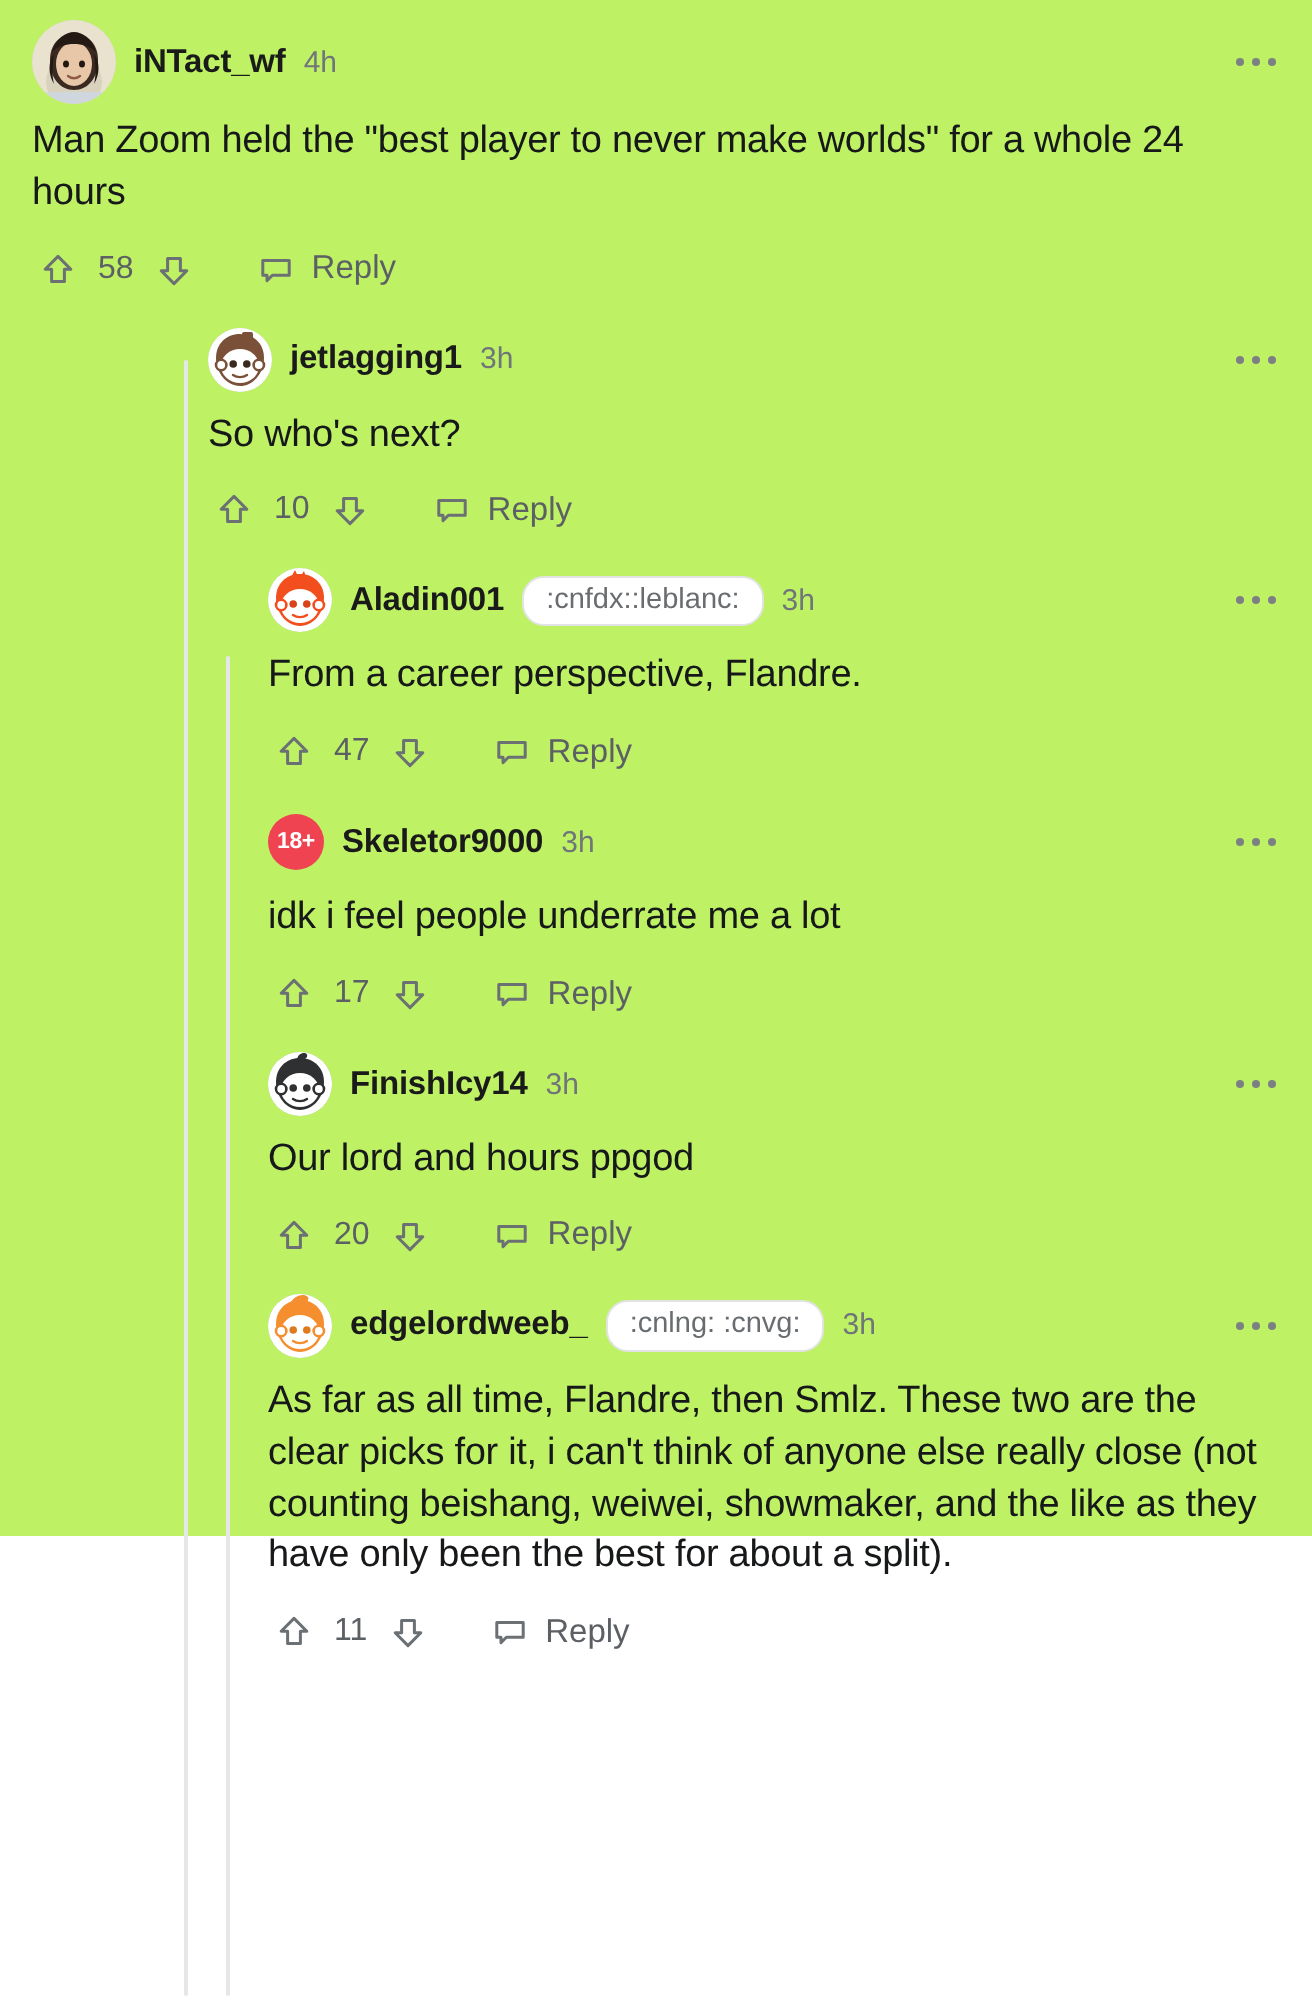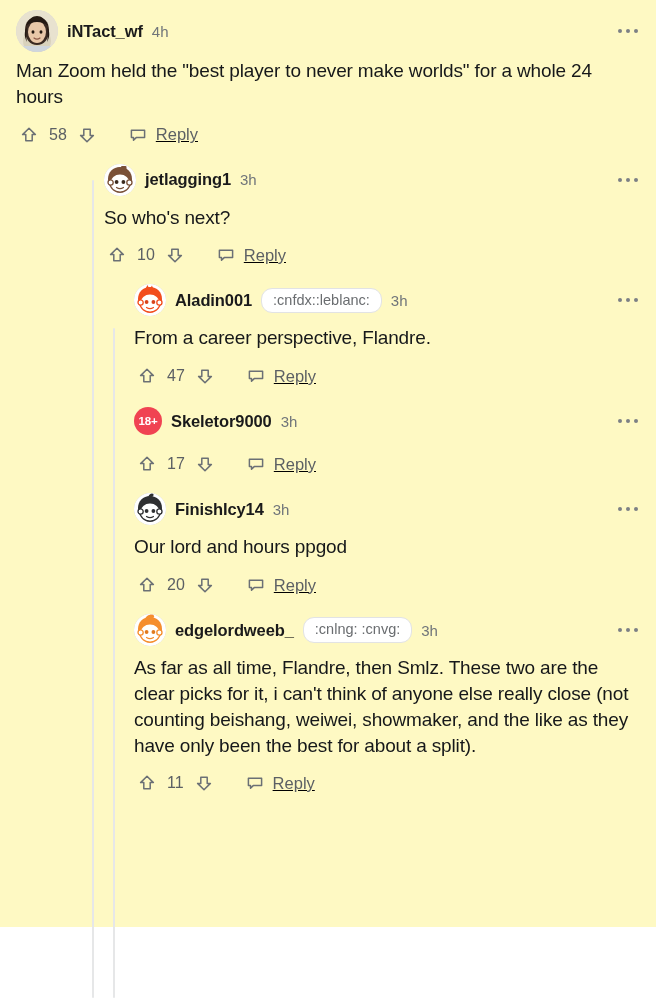--- a/index.html
+++ b/index.html
@@ -6,22 +6,22 @@
   html, body {
     width: 656px;
     height: 1000px;
     background: #ffffff;
     font-family: "Liberation Sans", sans-serif;
     overflow: hidden;
   }
   .thread {
     position: relative;
     width: 656px;
-    height: 927px;
-    background: #fef9c3;
+    height: 768px;
+    background: #bef264;
   }
 
   
   .comment {
     position: relative;
     padding-top: 10px;
   }
   .comment.depth-0 { padding-left: 16px; padding-right: 14px; }
   .comment.depth-1 { padding-left: 104px; padding-right: 14px; }
   .comment.depth-2 { padding-left: 134px; padding-right: 14px; }
@@ -142,21 +142,20 @@
     color: #5c6064;
     min-width: 10px;
     text-align: center;
   }
   .reply {
     display: flex;
     align-items: center;
     gap: 8px;
     margin-left: 18px;
     padding: 3px 4px;
-    text-decoration: underline;
   }
   .reply span {
     font-size: 16.5px;
     color: #5c6064;
   }
   svg.stroke { display: block; }
 </style>
 </head>
 <body>
 
@@ -323,20 +322,21 @@
     <div class="c-head">
       <div class="nsfw">18+</div>
       <div class="uname">Skeletor9000</div>
       <div class="age">3h</div>
       <div class="dots">
           <i></i>
           <i></i>
           <i></i>
         </div>
     </div>
+    <div class="c-body">idk i feel people underrate me a lot</div>
     <div class="c-actions">
       <div class="vote">
         <span class="ibtn">
           <svg class="stroke" width="20" height="20" viewBox="0 0 20 20">
               <path d="M10 3.2 3.6 9.6h3.2v6.1h6.4V9.6h3.2L10 3.2z" fill="none" stroke="#6b7075" stroke-width="1.5" stroke-linejoin="round"></path>
             </svg>
         </span>
         <span class="score">17</span>
         <span class="ibtn">
           <svg class="stroke" width="20" height="20" viewBox="0 0 20 20">

